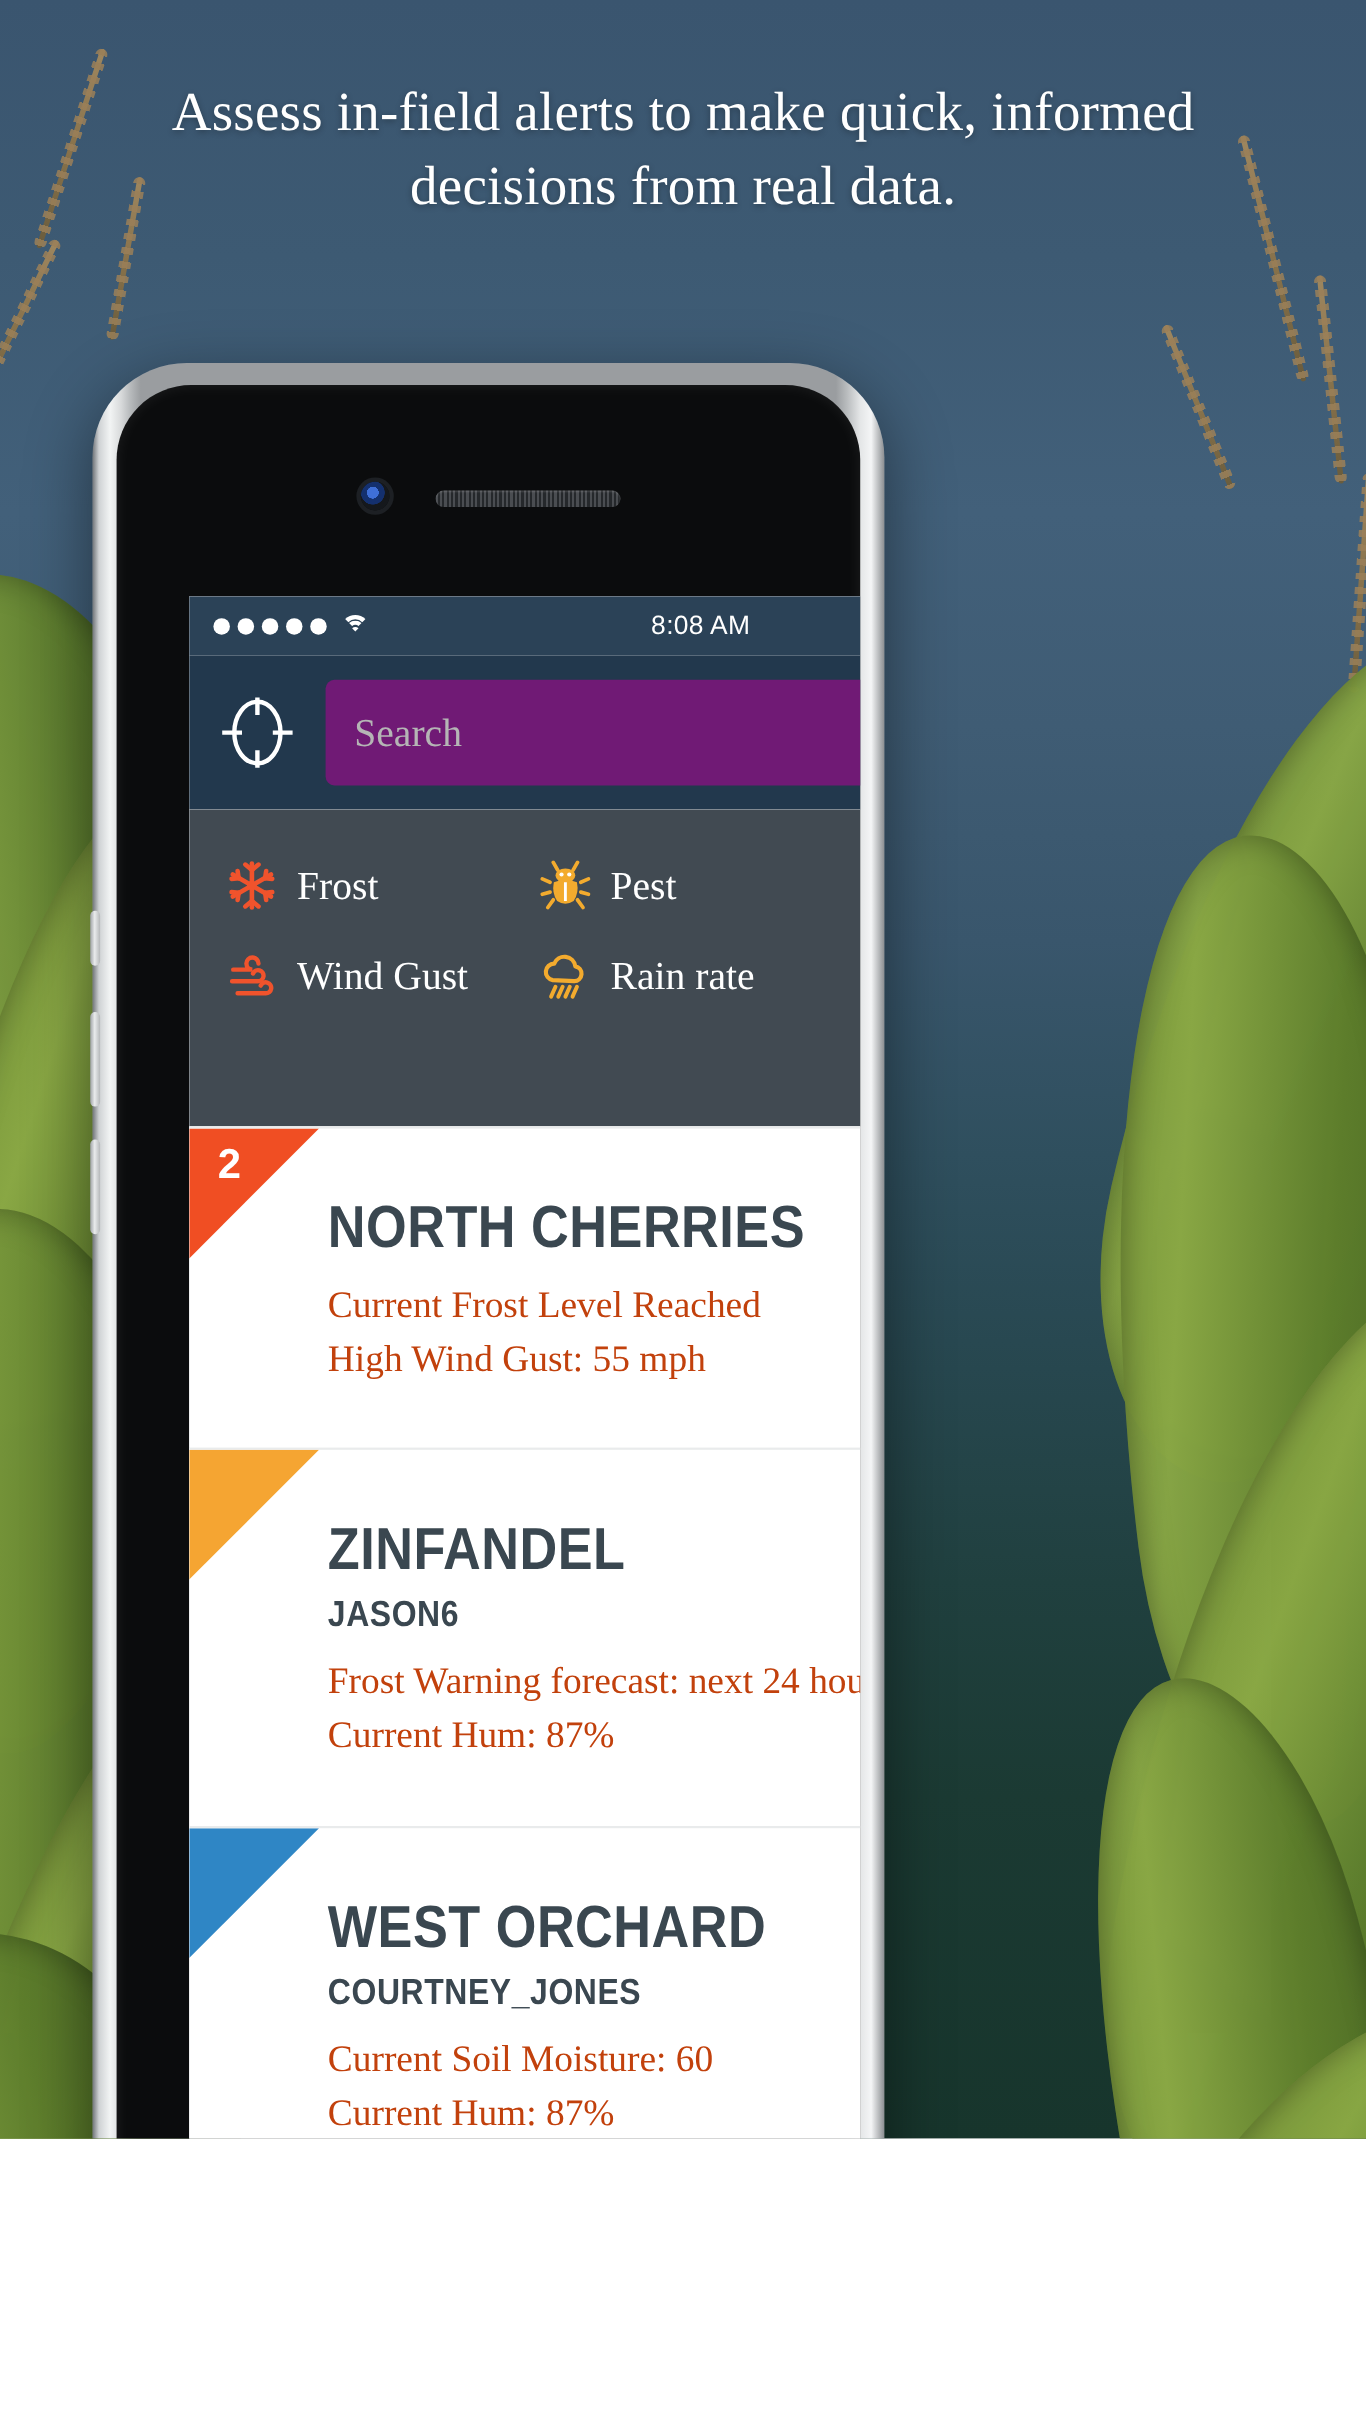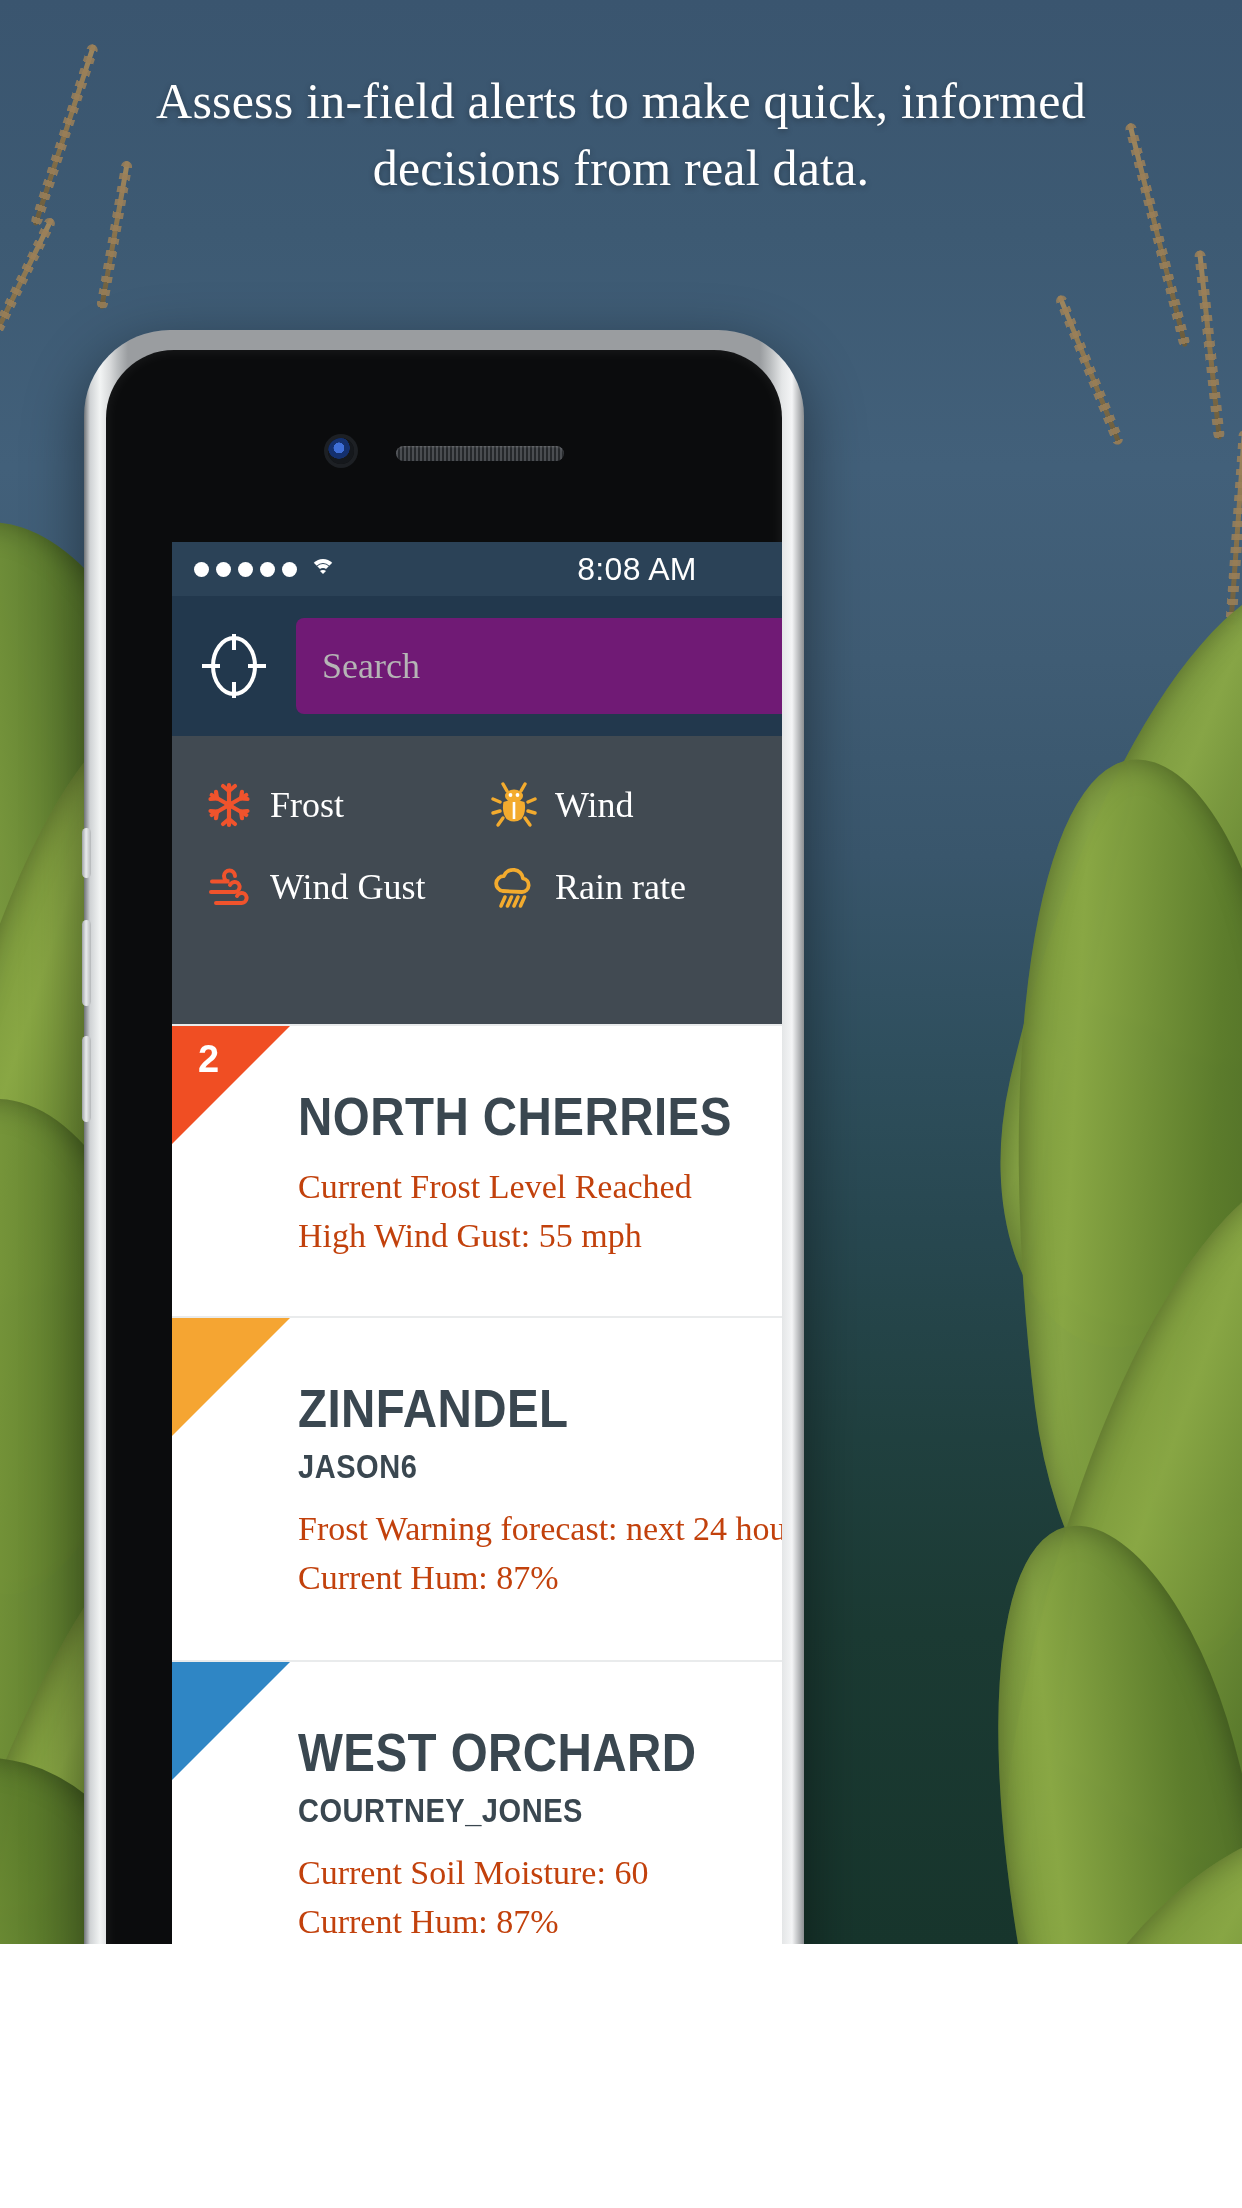--- a/index.html
+++ b/index.html
@@ -128,21 +128,21 @@
   .dots i { width: 15px; height: 15px; border-radius: 50%; background: #fff; display: block; }
   .wifi { width: 26px; height: 20px; position: relative; margin-left: 4px; }
   .wifi b {
     position: absolute; left: 50%; transform: translateX(-50%);
     border: 4px solid #fff; border-color: #fff transparent transparent transparent;
     border-radius: 50%; display: block;
   }
   .wifi b:nth-child(1){ width:26px;height:26px; top:0; }
   .wifi b:nth-child(2){ width:16px;height:16px; top:5px; }
   .wifi b:nth-child(3){ width:7px;height:7px; top:11px; border-width:4px; }
-  .sb-time { font-size: 32px; font-weight: 500; letter-spacing: .3px; text-align: center; }
+  .sb-time { font-size: 24px; font-weight: 500; letter-spacing: .3px; text-align: center; }
   .sb-right { flex: 1; display: flex; align-items: center; justify-content: flex-end; gap: 11px; }
 
   
   .searchbar {
     height: 140px;
     background: #22384d;
     display: flex; align-items: center;
     padding: 0 34px 0 28px;
     gap: 28px;
   }
@@ -347,21 +347,21 @@
                       <line x1="12" y1="36" x2="7" y2="43"></line>
                         <line x1="34" y1="36" x2="39" y2="43"></line>
                     </g>
                     <ellipse cx="23" cy="14" rx="9" ry="6.5" fill="#f3ab2e"></ellipse>
                     <path d="M12.5 20 q10.5 -4 21 0 q2 10 -3 17 q-7.5 5 -15 0 q-5 -7 -3 -17 z" fill="#f3ab2e"></path>
                     <line x1="23" y1="20" x2="23" y2="37" stroke="#ffffff" stroke-width="2.6"></line>
                     <circle cx="19.5" cy="13" r="1.9" fill="#ffffff"></circle>
                     <circle cx="26.5" cy="13" r="1.9" fill="#ffffff"></circle>
                   </svg>
                 </span>
-                <span class="lbl">Wind</span>
+                <span class="lbl">Pest</span>
               </div>
 
               <div class="legend-item">
                 <span class="licon">
                   <svg viewBox="0 0 46 46" width="46" height="46" fill="none" stroke="#f0532c" stroke-width="4" stroke-linecap="round">
                     <path d="M29 12 a5.5 5.5 0 1 0 -5.5 5.5 L6 17.5"></path>
                     <path d="M24 21 a5 5 0 1 1 4.5 7 L5 28"></path>
                     <path d="M31 32 a5 5 0 1 1 4.5 7 L10 39"></path>
                   </svg>
                 </span>

